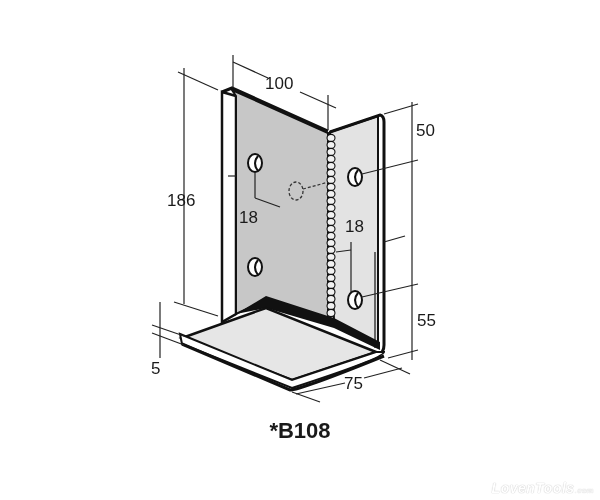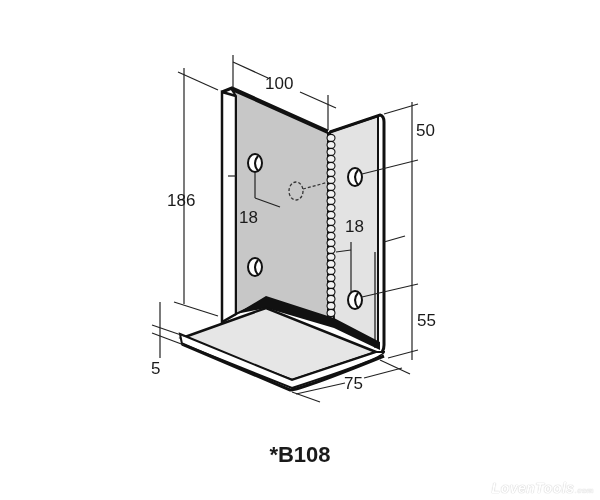--- a/index.html
+++ b/index.html
@@ -1,19 +1,19 @@
 <!DOCTYPE html>
 <html><head>
   <meta charset="utf-8">
   <style>
     html, body { margin: 0; padding: 0; background: #ffffff; }
     body { width: 600px; height: 500px; position: relative; overflow: hidden; font-family: "Liberation Sans", sans-serif; }
     #drawing { position: absolute; left: 0; top: 0; width: 600px; height: 500px; }
     .dim { font-family: "Liberation Sans", sans-serif; font-size: 17px; fill: #1a1a1a; }
-    .caption { position: absolute; left: 0; width: 600px; top: 418px; text-align: center; font-family: "Liberation Sans", sans-serif; font-weight: bold; font-size: 22px; color: #1a1a1a; margin-top: 24px; }
+    .caption { position: absolute; left: 0; width: 600px; top: 418px; text-align: center; font-family: "Liberation Sans", sans-serif; font-weight: bold; font-size: 22px; color: #1a1a1a; }
     .watermark { position: absolute; right: 6px; bottom: 4px; font-family: "Liberation Sans", sans-serif; font-style: italic; font-weight: bold; font-size: 14px; color: #ffffff; text-shadow: 0 0 1px #c8c8c8, 0 0 1px #c8c8c8; letter-spacing: 0.5px; }
     .watermark .small { font-size: 8px; font-weight: normal; }
   </style>
 </head>
 <body>
 
 <svg id="drawing" viewBox="0 0 600 500" xmlns="http://www.w3.org/2000/svg">
 
   <g>
 

